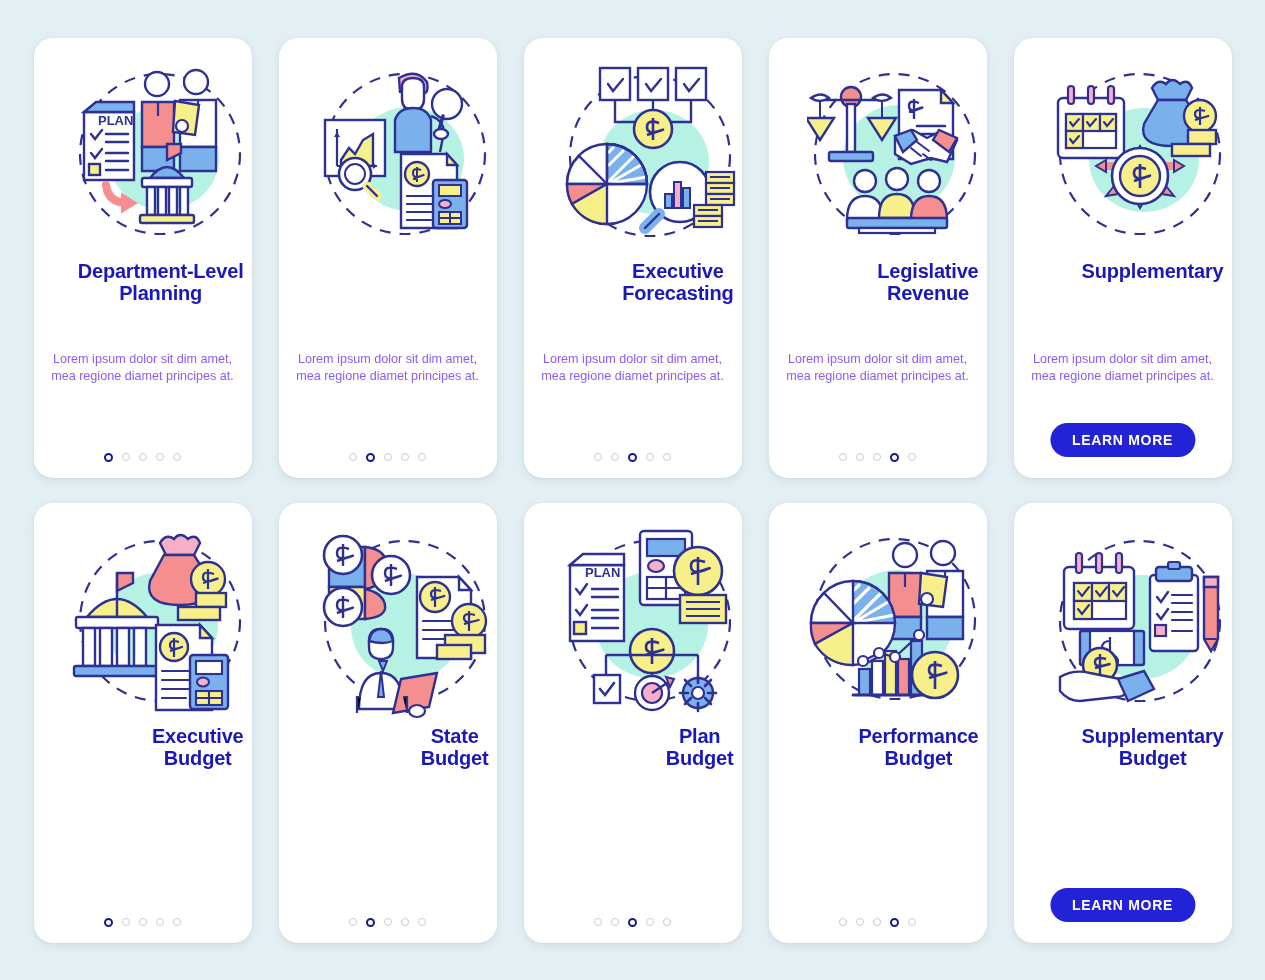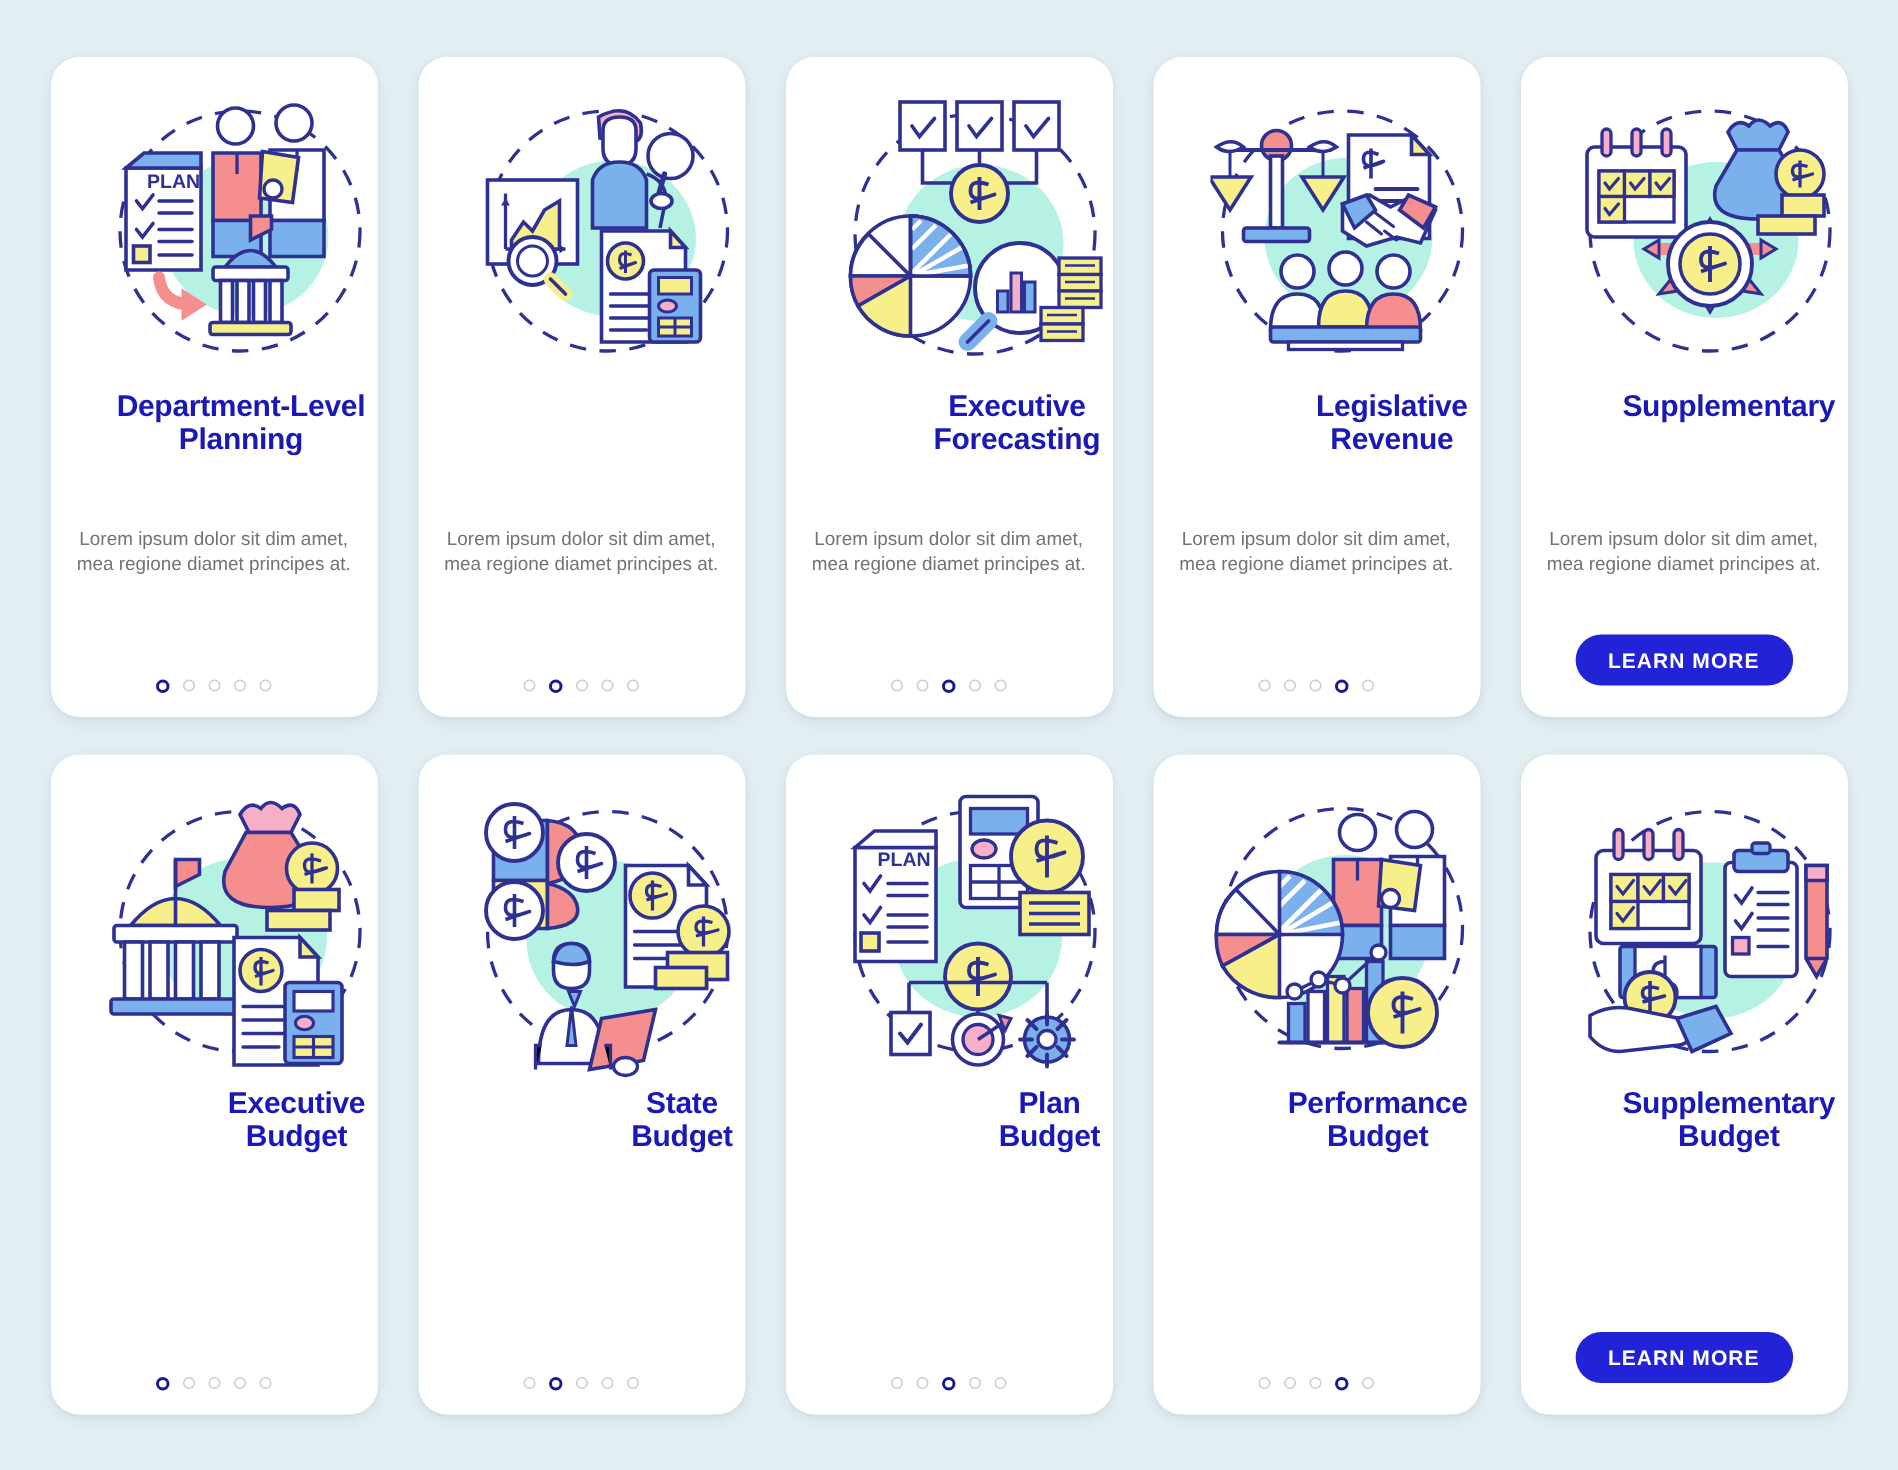--- a/index.html
+++ b/index.html
@@ -42,21 +42,21 @@
     font-size:20px;
     font-weight:bold;
     line-height:1.13;
     text-align:center;
     margin:6px 0 0 0;
     padding:0 8px;
     letter-spacing:-.2px;
   }
   .title .l2{display:block;}
   .desc{
-    color:#737373;
+    color:#8b5cf6;
     font-size:12.6px;
     line-height:1.37;
     text-align:center;
     margin:0;
     padding:0 14px;
     position:absolute;
     top:313px;left:0;right:0;
   }
   .dot{
     width:8px;height:8px;border-radius:50%;

